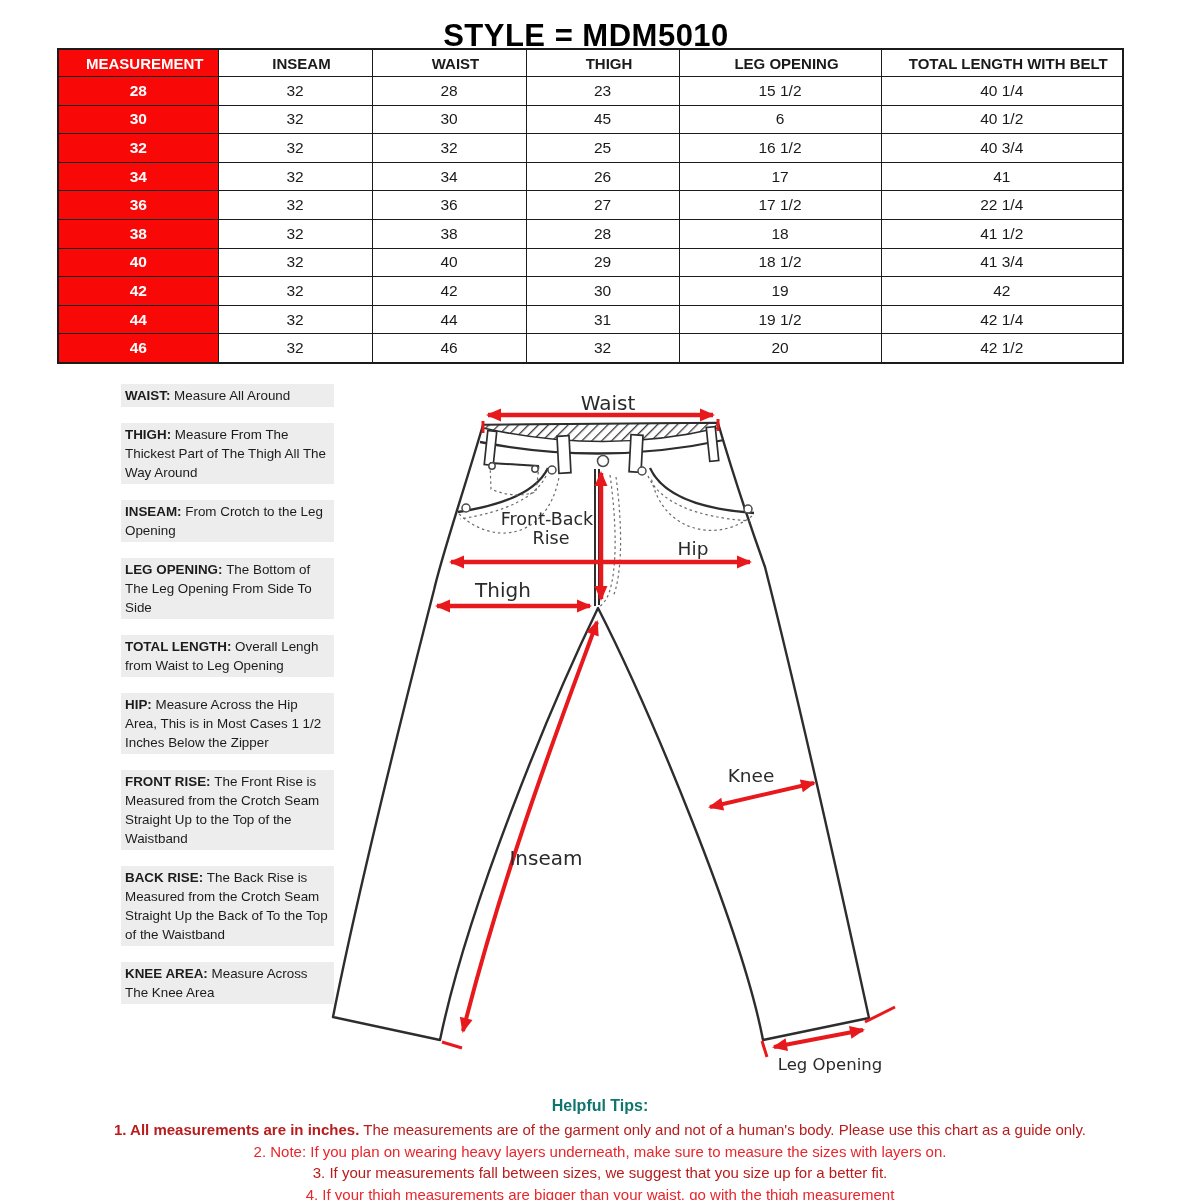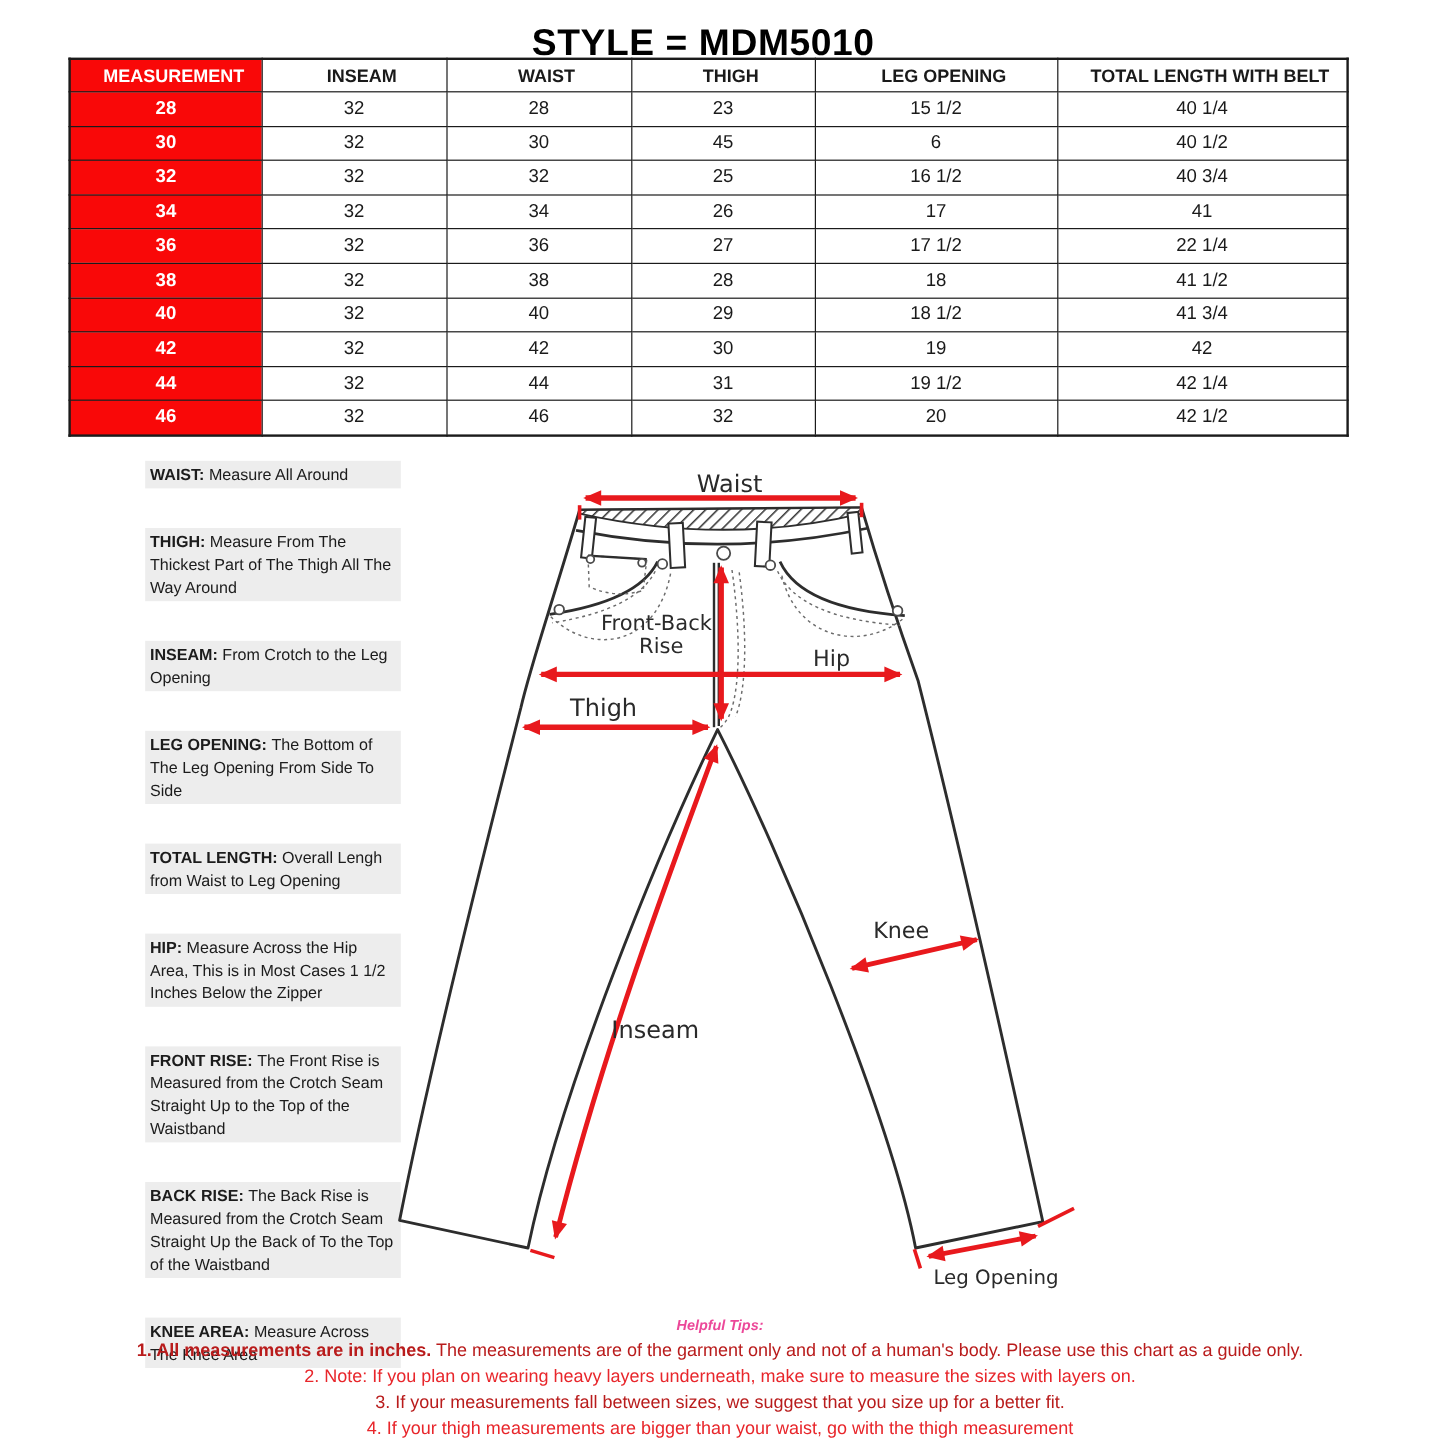--- a/index.html
+++ b/index.html
@@ -28,40 +28,40 @@
   }
   .size-table th{font-weight:bold;font-size:15px;height:26px;padding-left:13px;}
   .size-table .red-cell{background:var(--table-red);color:#fff;font-weight:bold;}
 
   .definitions{
     position:absolute;left:121px;top:384px;width:213px;
   }
   .def-block{
     background:var(--block-bg);
     font-size:13.4px;line-height:19px;
-    padding:2px 2px 2px 4px;margin-bottom:33px;
+    padding:2px 2px 2px 4px;margin-bottom:16px;
     color:#1c1c1c;
   }
   .def-term{font-weight:bold;}
 
   .diagram{position:absolute;left:320px;top:385px;width:620px;height:710px;}
   .diagram svg{display:block;width:620px;height:710px;}
   .outline{fill:#fff;stroke:#2d2d2d;stroke-width:2.4;stroke-linejoin:round;}
   .seam{fill:none;stroke:#2d2d2d;stroke-width:2;}
   .seam-thick{fill:none;stroke:#2d2d2d;stroke-width:2.3;}
   .stitch{fill:none;stroke:#6b6b6b;stroke-width:1.2;stroke-dasharray:2.5 3;}
   .loop{fill:#fff;stroke:#2d2d2d;stroke-width:1.7;}
   .rivet{fill:#fff;stroke:#4a4a4a;stroke-width:1.5;}
   .arrow{stroke:var(--arrow-red);fill:none;}
   .tick{stroke:var(--arrow-red);stroke-width:3;fill:none;}
   .ah{fill:var(--arrow-red);}
   .dlabel{fill:#2a2a2a;font-family:"DejaVu Sans",sans-serif;}
 
   .tips{position:absolute;left:0;top:1097px;width:1200px;text-align:center;}
-  .tips-heading{font-size:12px;font-weight:bold;margin-bottom:7px;color:#ec4899;font-style:italic;}
+  .tips-heading{font-size:16px;font-weight:bold;margin-bottom:7px;color:#0f766e;}
   .tip-line{font-size:15px;line-height:15px;margin-bottom:6.6px;color:#b91c1c;}
   .tip-line.red{color:var(--tip-red);}
 </style>
 </head>
 <body>
 
 <div class="page-title">STYLE = MDM5010</div>
 
 <table class="size-table">
   <colgroup>

